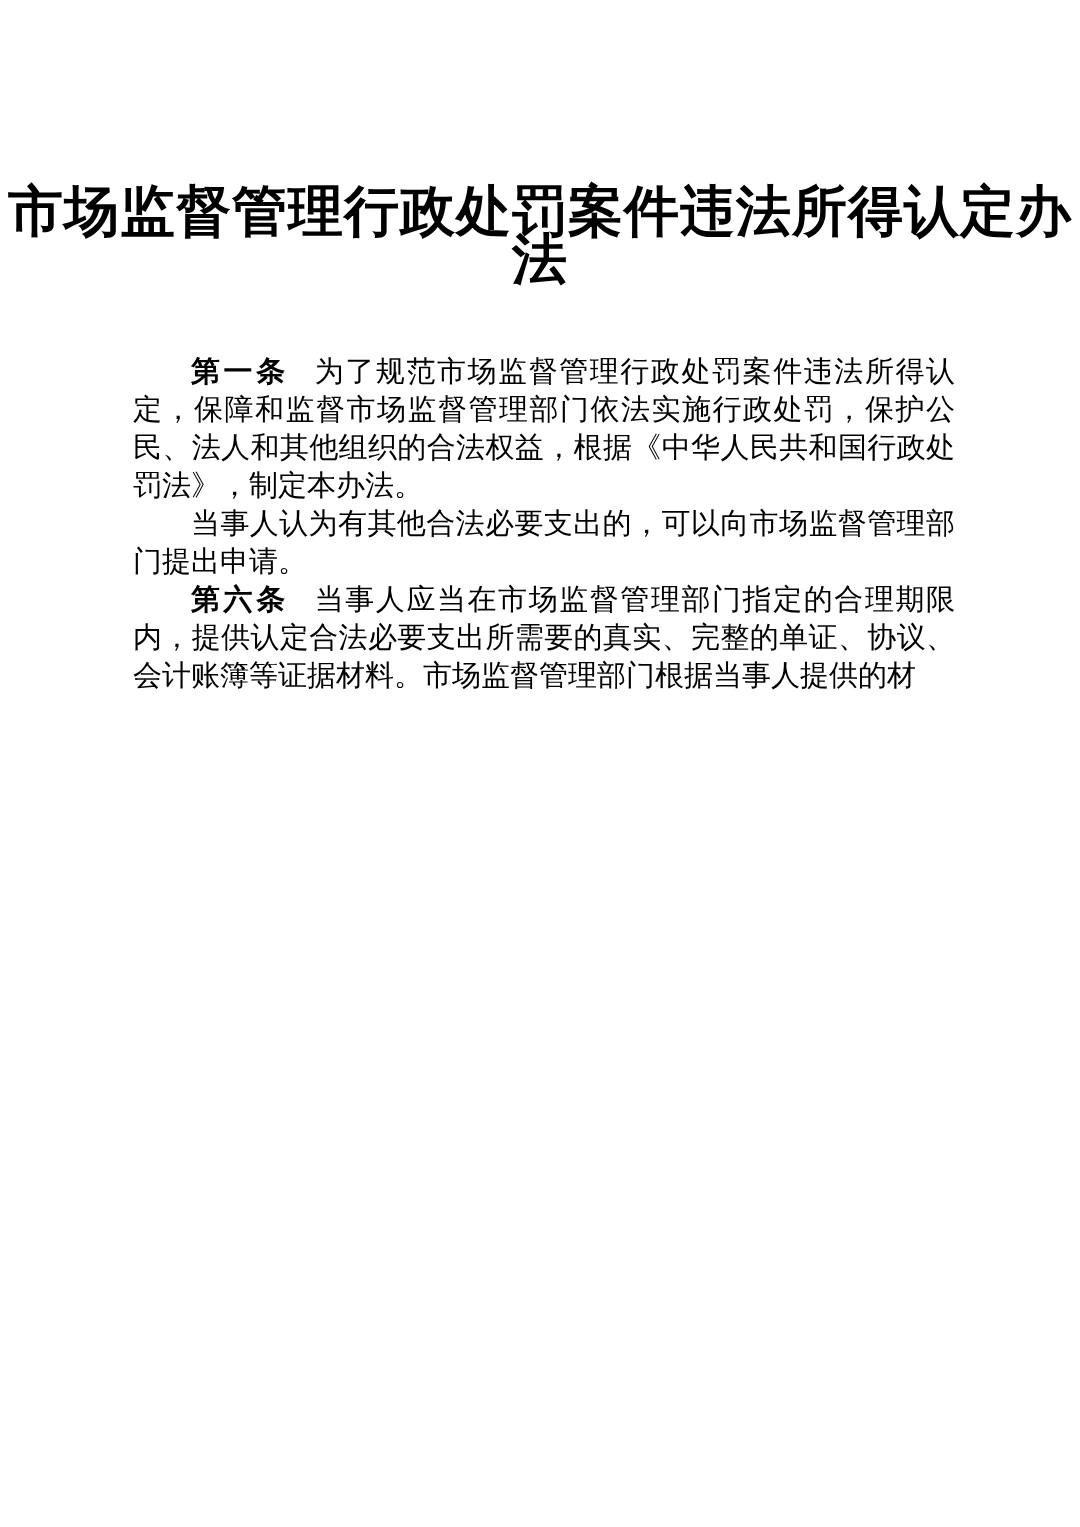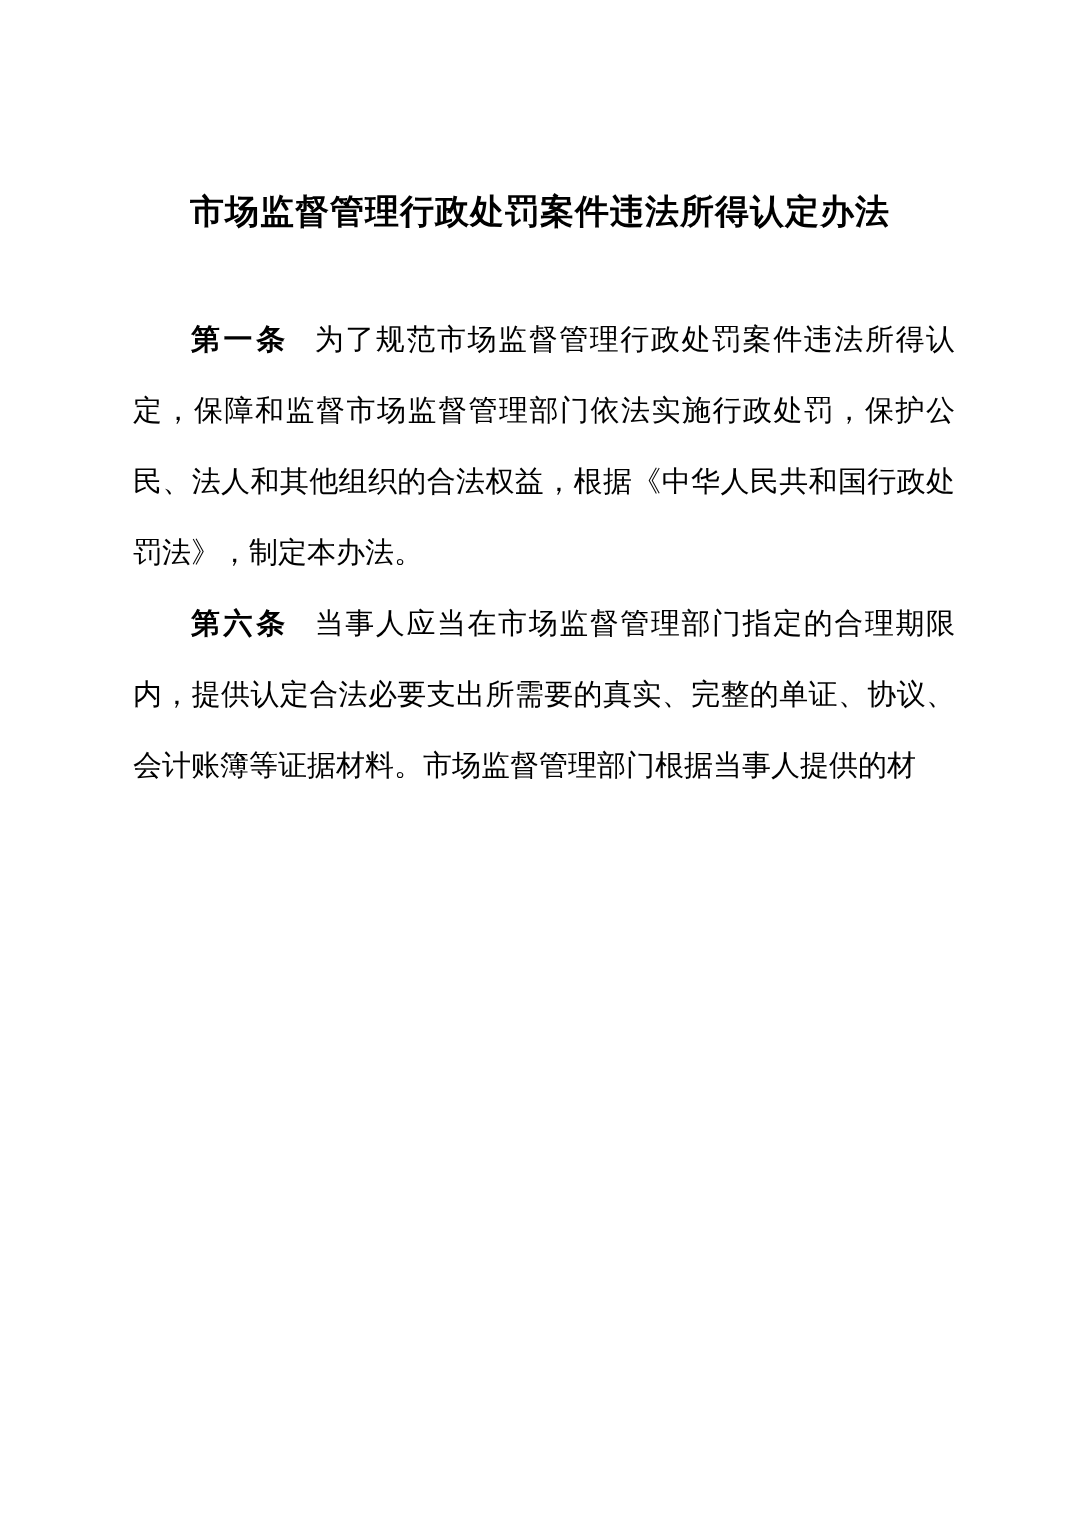--- a/index.html
+++ b/index.html
@@ -14,30 +14,30 @@
     margin: 0 auto;
     background: #ffffff;
     color: #000000;
     overflow: hidden;
     font-family: "Liberation Serif", serif;
   }
   .doc-title {
     margin: 0;
     padding-top: 188px;
     text-align: center;
-    font-size: 34px;
+    font-size: 55px;
     line-height: 48px;
     font-weight: 700;
     letter-spacing: 1px;
     font-family: "Liberation Serif", serif;
   }
   .doc-body {
     margin: 68px 125px 0 133px;
     font-size: 29px;
-    line-height: 71px;
+    line-height: 38px;
     text-align: justify;
     text-justify: inter-ideograph;
   }
   .paragraph {
     margin: 0;
     padding: 0;
     text-indent: 58px;
   }
   .article-label {
     font-weight: 700;
@@ -55,16 +55,17 @@
 <div class="page">
   <h1 class="doc-title">市场监督管理行政处罚案件违法所得认定办法</h1>
 
   <div class="doc-body" id="doc-body">
   <p class="paragraph"><span class="article-label">第一条</span><span class="para-text">为了规范市场监督管理行政处罚案件违法所得认定，保障和监督市场监督管理部门依法实施行政处罚，保护公民、法人和其他组织的合法权益，根据《中华人民共和国行政处罚法》，制定本办法。</span></p>
 
 
 
 
 
+  <p class="paragraph"><span class="para-text">当事人认为有其他合法必要支出的，可以向市场监督管理部门提出申请。</span></p>
 
   <p class="paragraph"><span class="article-label">第六条</span><span class="para-text">当事人应当在市场监督管理部门指定的合理期限内，提供认定合法必要支出所需要的真实、完整的单证、协议、会计账簿等证据材料。市场监督管理部门根据当事人提供的材</span></p>
 </div>
 </div>
 
 </body></html>

